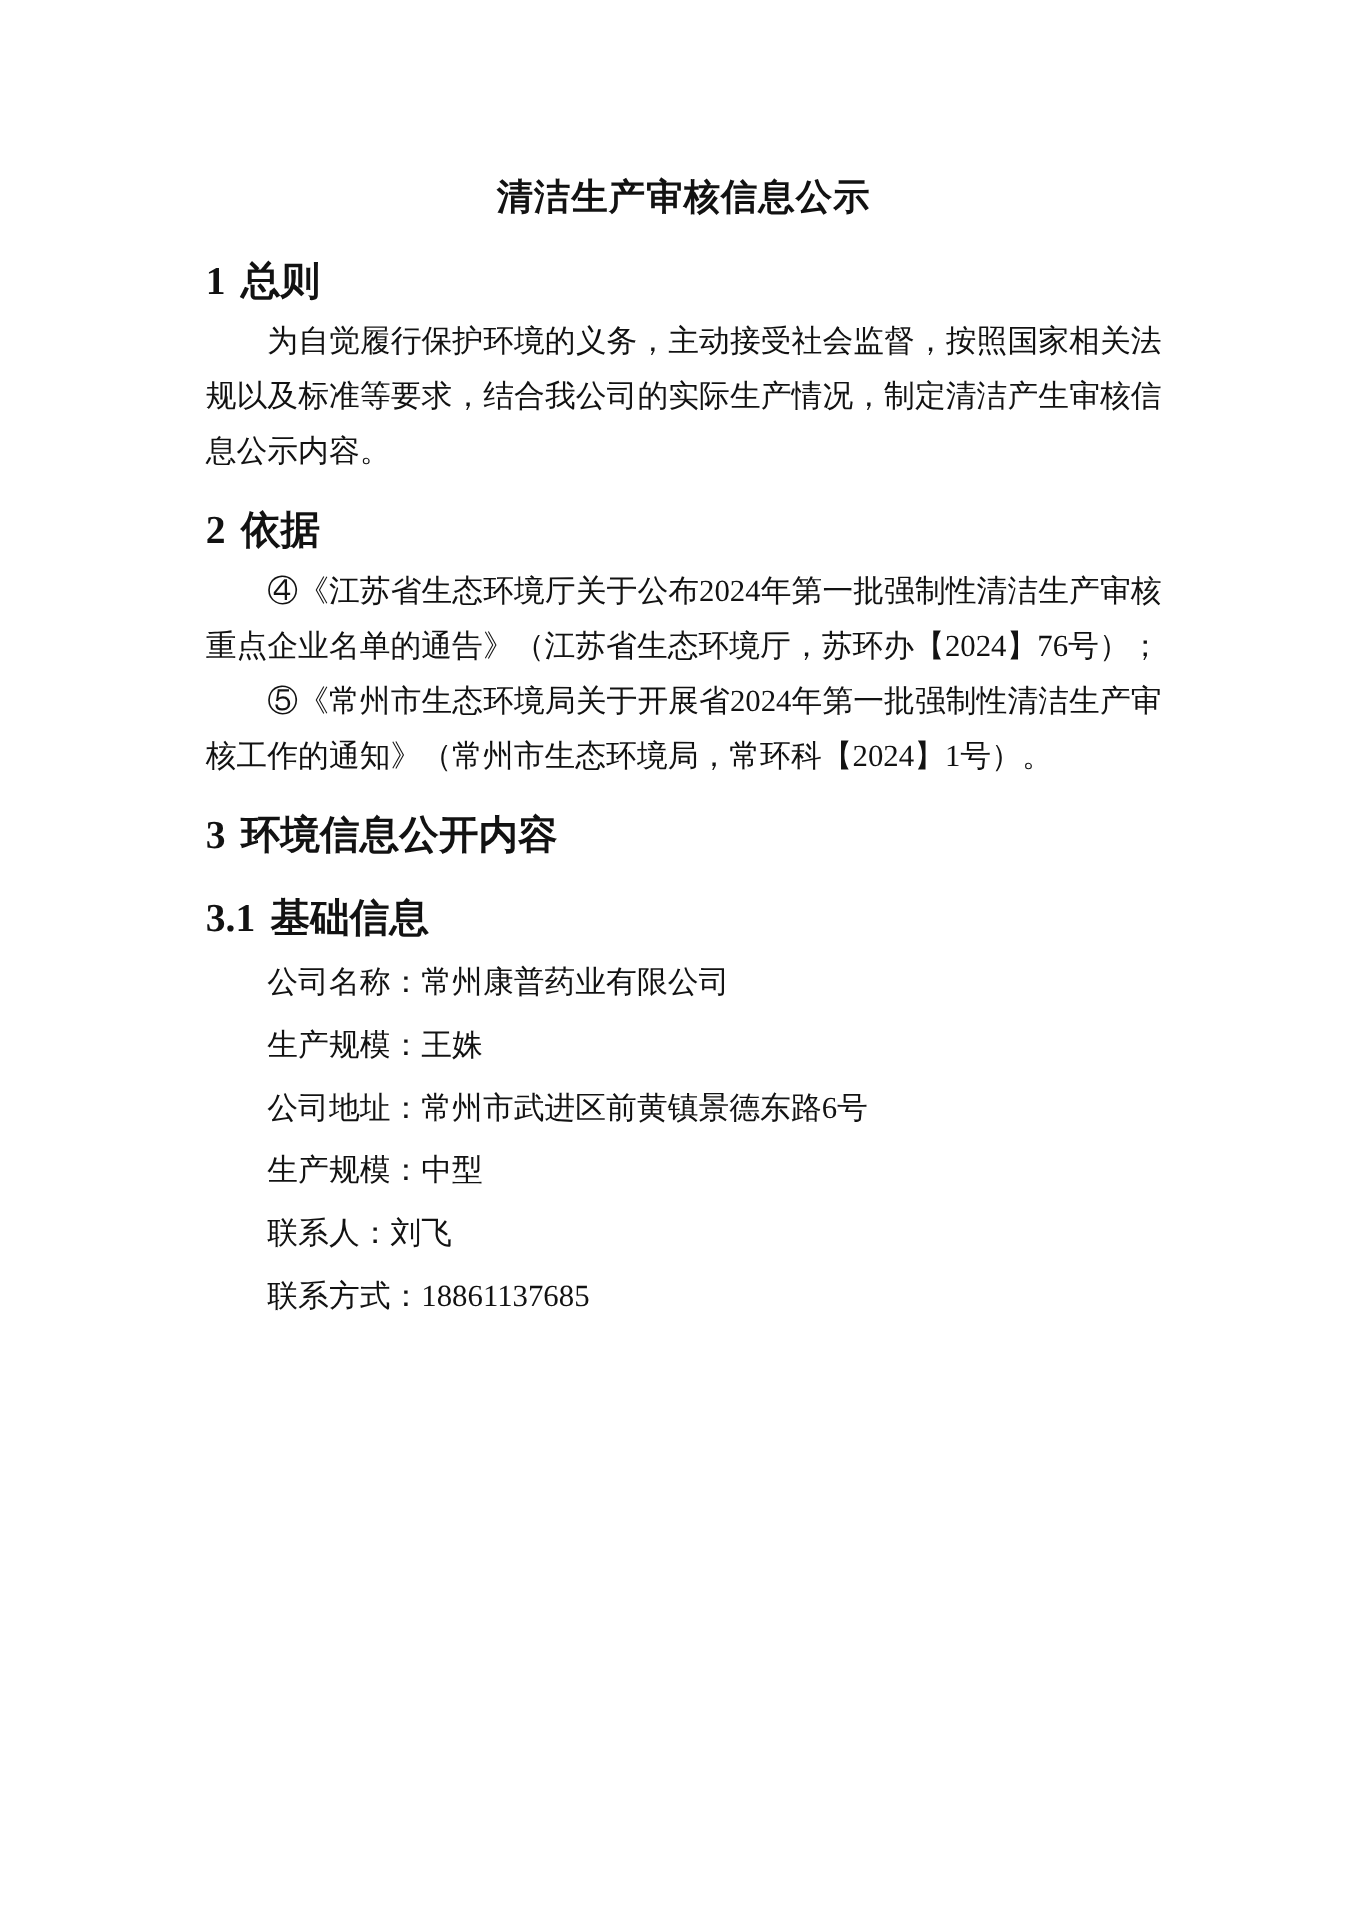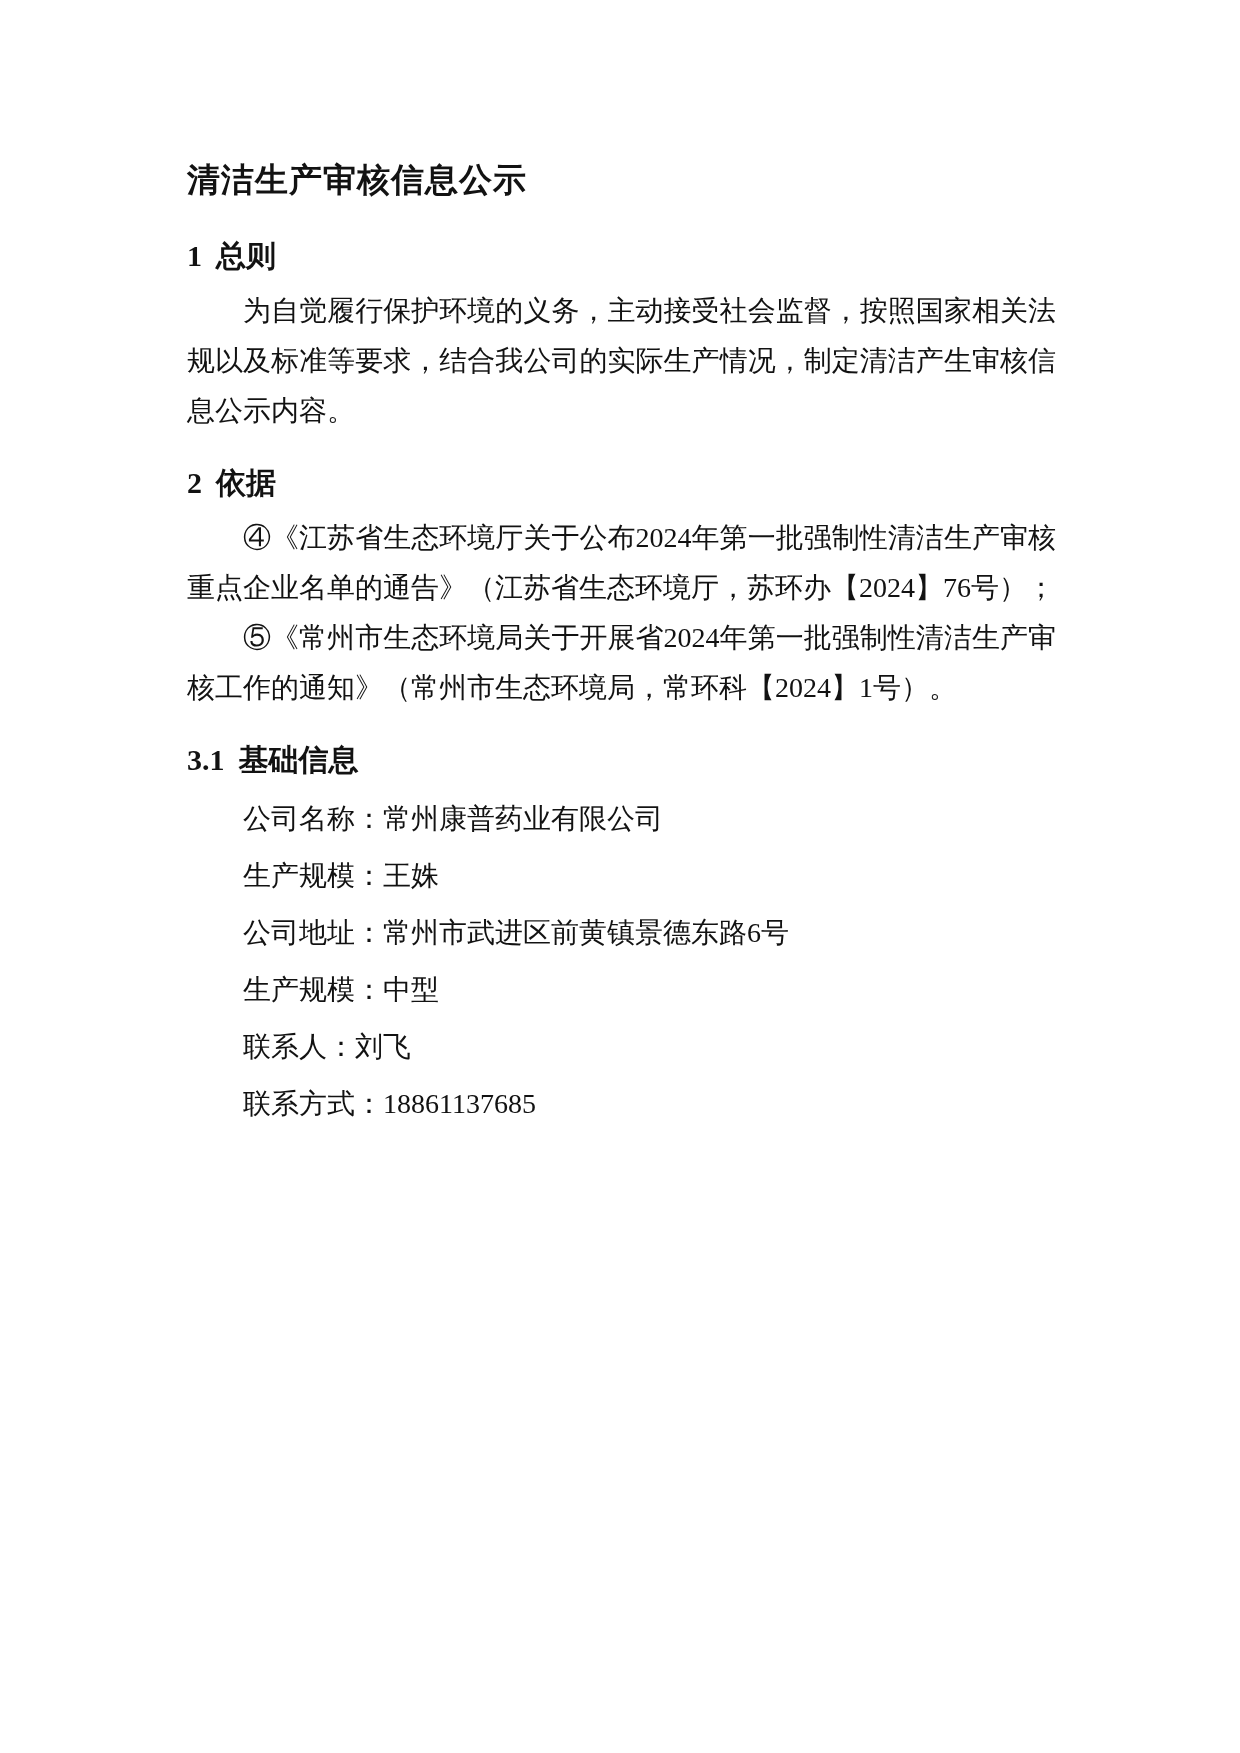--- a/index.html
+++ b/index.html
@@ -19,26 +19,26 @@
     height: 1753px;
     padding: 152px 184px 0 187px;
     background: #ffffff;
     overflow: hidden;
   }
   .doc-title {
     margin: 0;
     font-size: 33px;
     line-height: 57px;
     font-weight: 700;
-    text-align: left;
+    text-align: center;
     letter-spacing: 1px;
   }
   .sec-heading {
     margin: 18px 0 2px 0;
-    font-size: 30px;
+    font-size: 36px;
     line-height: 57px;
     font-weight: 700;
   }
   .sec-num {
     display: inline-block;
     margin-right: 14px;
   }
   .body-par {
     margin: 0;
     font-size: 28px;
@@ -71,20 +71,23 @@
 
   <div>
     <h2 class="sec-heading">
       <span class="sec-num">2</span><span>依据</span>
     </h2>
     <p class="body-par">④《江苏省生态环境厅关于公布2024年第一批强制性清洁生产审核重点企业名单的通告》（江苏省生态环境厅，苏环办【2024】76号）；</p>
     <p class="body-par">⑤《常州市生态环境局关于开展省2024年第一批强制性清洁生产审核工作的通知》（常州市生态环境局，常环科【2024】1号）。</p>
   </div>
 
   <div>
+    <h2 class="sec-heading">
+      <span class="sec-num">3</span><span>环境信息公开内容</span>
+    </h2>
     <h3 class="sec-heading">
       <span class="sec-num">3.1</span><span>基础信息</span>
     </h3>
 
     <div>
       <p class="info-line"><span>公司名称：</span><span>常州康普药业有限公司</span></p>
       <p class="info-line"><span>生产规模：</span><span>王姝</span></p>
       <p class="info-line"><span>公司地址：</span><span>常州市武进区前黄镇景德东路6号</span></p>
       <p class="info-line"><span>生产规模：</span><span>中型</span></p>
       <p class="info-line"><span>联系人：</span><span>刘飞</span></p>

